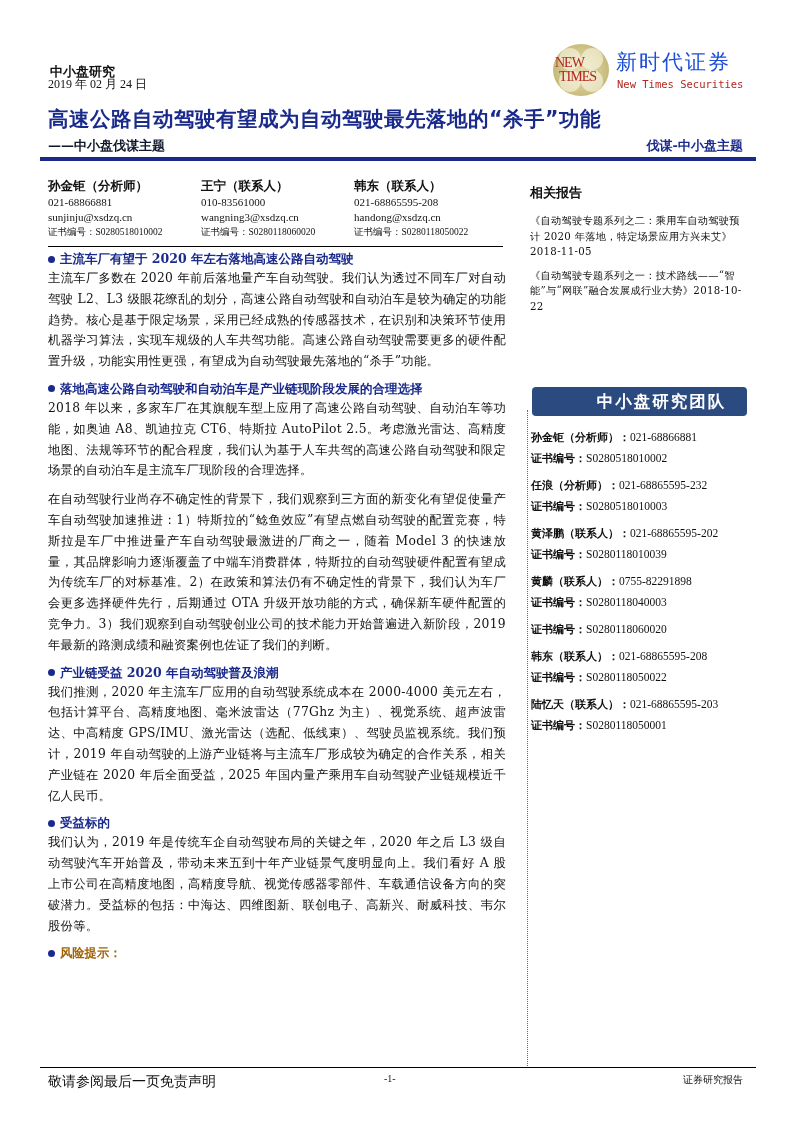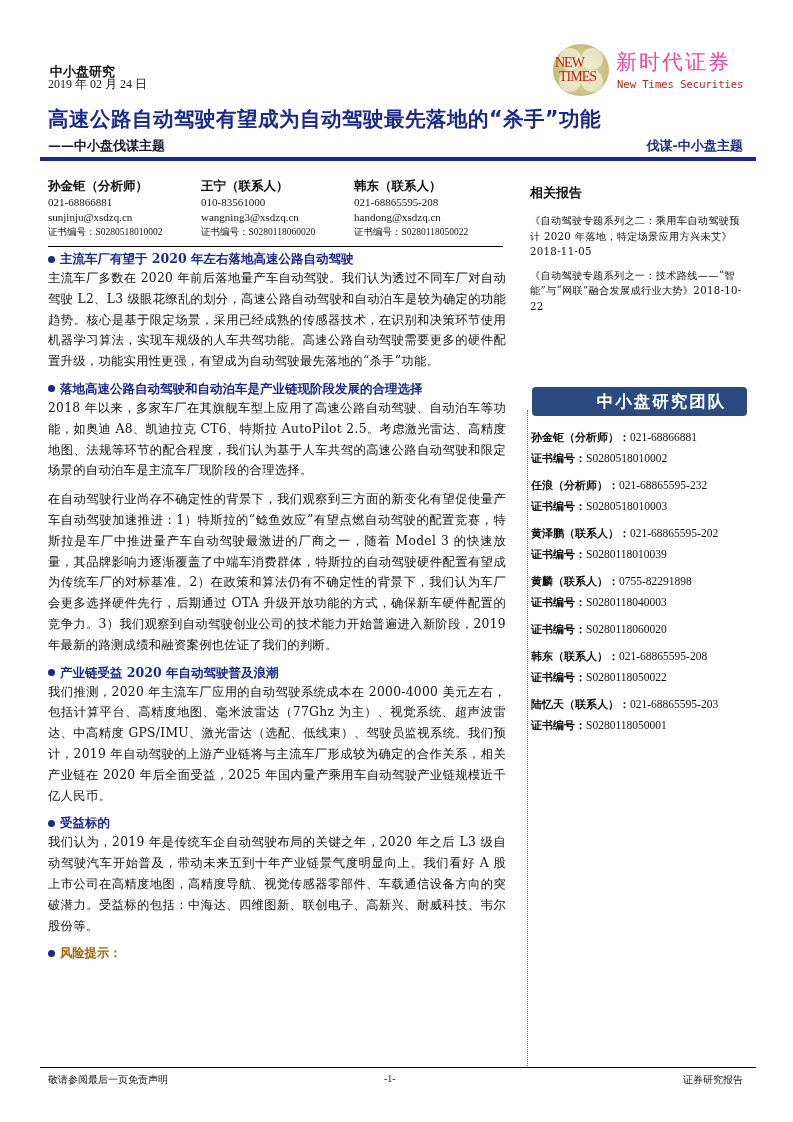--- a/index.html
+++ b/index.html
@@ -11,21 +11,21 @@
   
   .date { left: 48px; top: 40px; font-size: 12px; font-family: Liberation Serif, serif; margin-top: 36px; }
   .series { left: 50px; top: 63px; font-size: 13px; font-weight: bold; }
 
   .logo { left: 553px; top: 38px; width: 235px; height: 55px; margin-top: 6px; }
   .logo-badge { position: absolute; left: 0; top: 0; width: 56px; height: 52px; border-radius: 50%;
     background: radial-gradient(circle at 50% 50%, #e4dcb0 0%, #cfc388 55%, #b9aa63 100%); }
   .logo-badge .petal { position: absolute; width: 22px; height: 22px; border-radius: 50%; background: rgba(255,255,240,0.55); }
   .logo-badge .t1 { position: absolute; left: 2px; top: 12px; font-family: "Liberation Serif", serif; font-size: 14px; color: #b3261e; letter-spacing: -1px; line-height: 14px; }
   .logo-badge .t2 { position: absolute; left: 6px; top: 26px; font-family: "Liberation Serif", serif; font-size: 14px; color: #b3261e; letter-spacing: -1px; line-height: 14px; }
-  .logo-cn { position: absolute; left: 63px; top: 4px; font-size: 21px; color: #ec4899; letter-spacing: 2px; font-family: "DejaVu Sans", sans-serif; text-align: right; }
+  .logo-cn { position: absolute; left: 63px; top: 4px; font-size: 21px; color: #1d4ed8; letter-spacing: 2px; font-family: "DejaVu Sans", sans-serif; text-align: right; }
   .logo-en { position: absolute; left: 64px; top: 34px; font-size: 10.5px; color: #b3261e; font-family: "DejaVu Sans Mono", "Liberation Mono", monospace; }
 
   .title { left: 48px; top: 105px; font-size: 20.5px; color: #1a2a8c; font-weight: bold; letter-spacing: 0.5px; font-family: "DejaVu Sans", sans-serif; }
   .subtitle { left: 48px; top: 137px; font-size: 13px; color: #0f172a; font-weight: bold; }
   .subtitle-right { right: 50px; top: 137px; font-size: 13px; color: #1a2a8c; font-weight: bold; }
   .title-rule { left: 40px; top: 157px; width: 716px; height: 4px; background: #1a2a8c; }
 
   
   .analysts { left: 48px; top: 178px; width: 460px; height: 70px; }
   .analyst { position: absolute; top: 0; font-family: "Liberation Serif", serif; }
@@ -51,21 +51,21 @@
   .team-box { left: 532px; top: 387px; width: 215px; height: 29px; background: #2a4a80; border-radius: 4px; color: #fff; font-size: 16.5px; font-weight: bold; text-align: center; line-height: 29px; letter-spacing: 2px; font-family: "DejaVu Sans", sans-serif; padding-left: 44px; }
   .team-vline { left: 527px; top: 410px; width: 0; height: 656px; border-left: 1px dotted #4a6aa8; }
   .team-list { left: 531px; top: 427px; width: 230px; }
   .member { margin-bottom: 6px; }
   .member .row { font-size: 11px; line-height: 21px; height: 21px; white-space: nowrap; }
   .member .k { font-weight: bold; font-family: "DejaVu Serif", serif; font-size: 11px; }
   .member .v { font-family: "Liberation Serif", serif; font-size: 11.5px; }
 
   
   .footer-rule { left: 40px; top: 1067px; width: 716px; height: 1px; background: #000; }
-  .footer-left { left: 48px; top: 1073px; font-size: 10px; }
+  .footer-left { left: 48px; top: 1073px; font-size: 14px; }
   .footer-mid { left: 384px; top: 1073px; font-size: 10px; font-family: "Liberation Serif", serif; }
   .footer-right { right: 50px; top: 1073px; font-size: 10px; }
 </style>
 </head>
 <body>
 
 <div class="abs date">2019 年 02 月 24 日</div>
 <div class="abs series">中小盘研究</div>
 
 <div class="abs logo">

